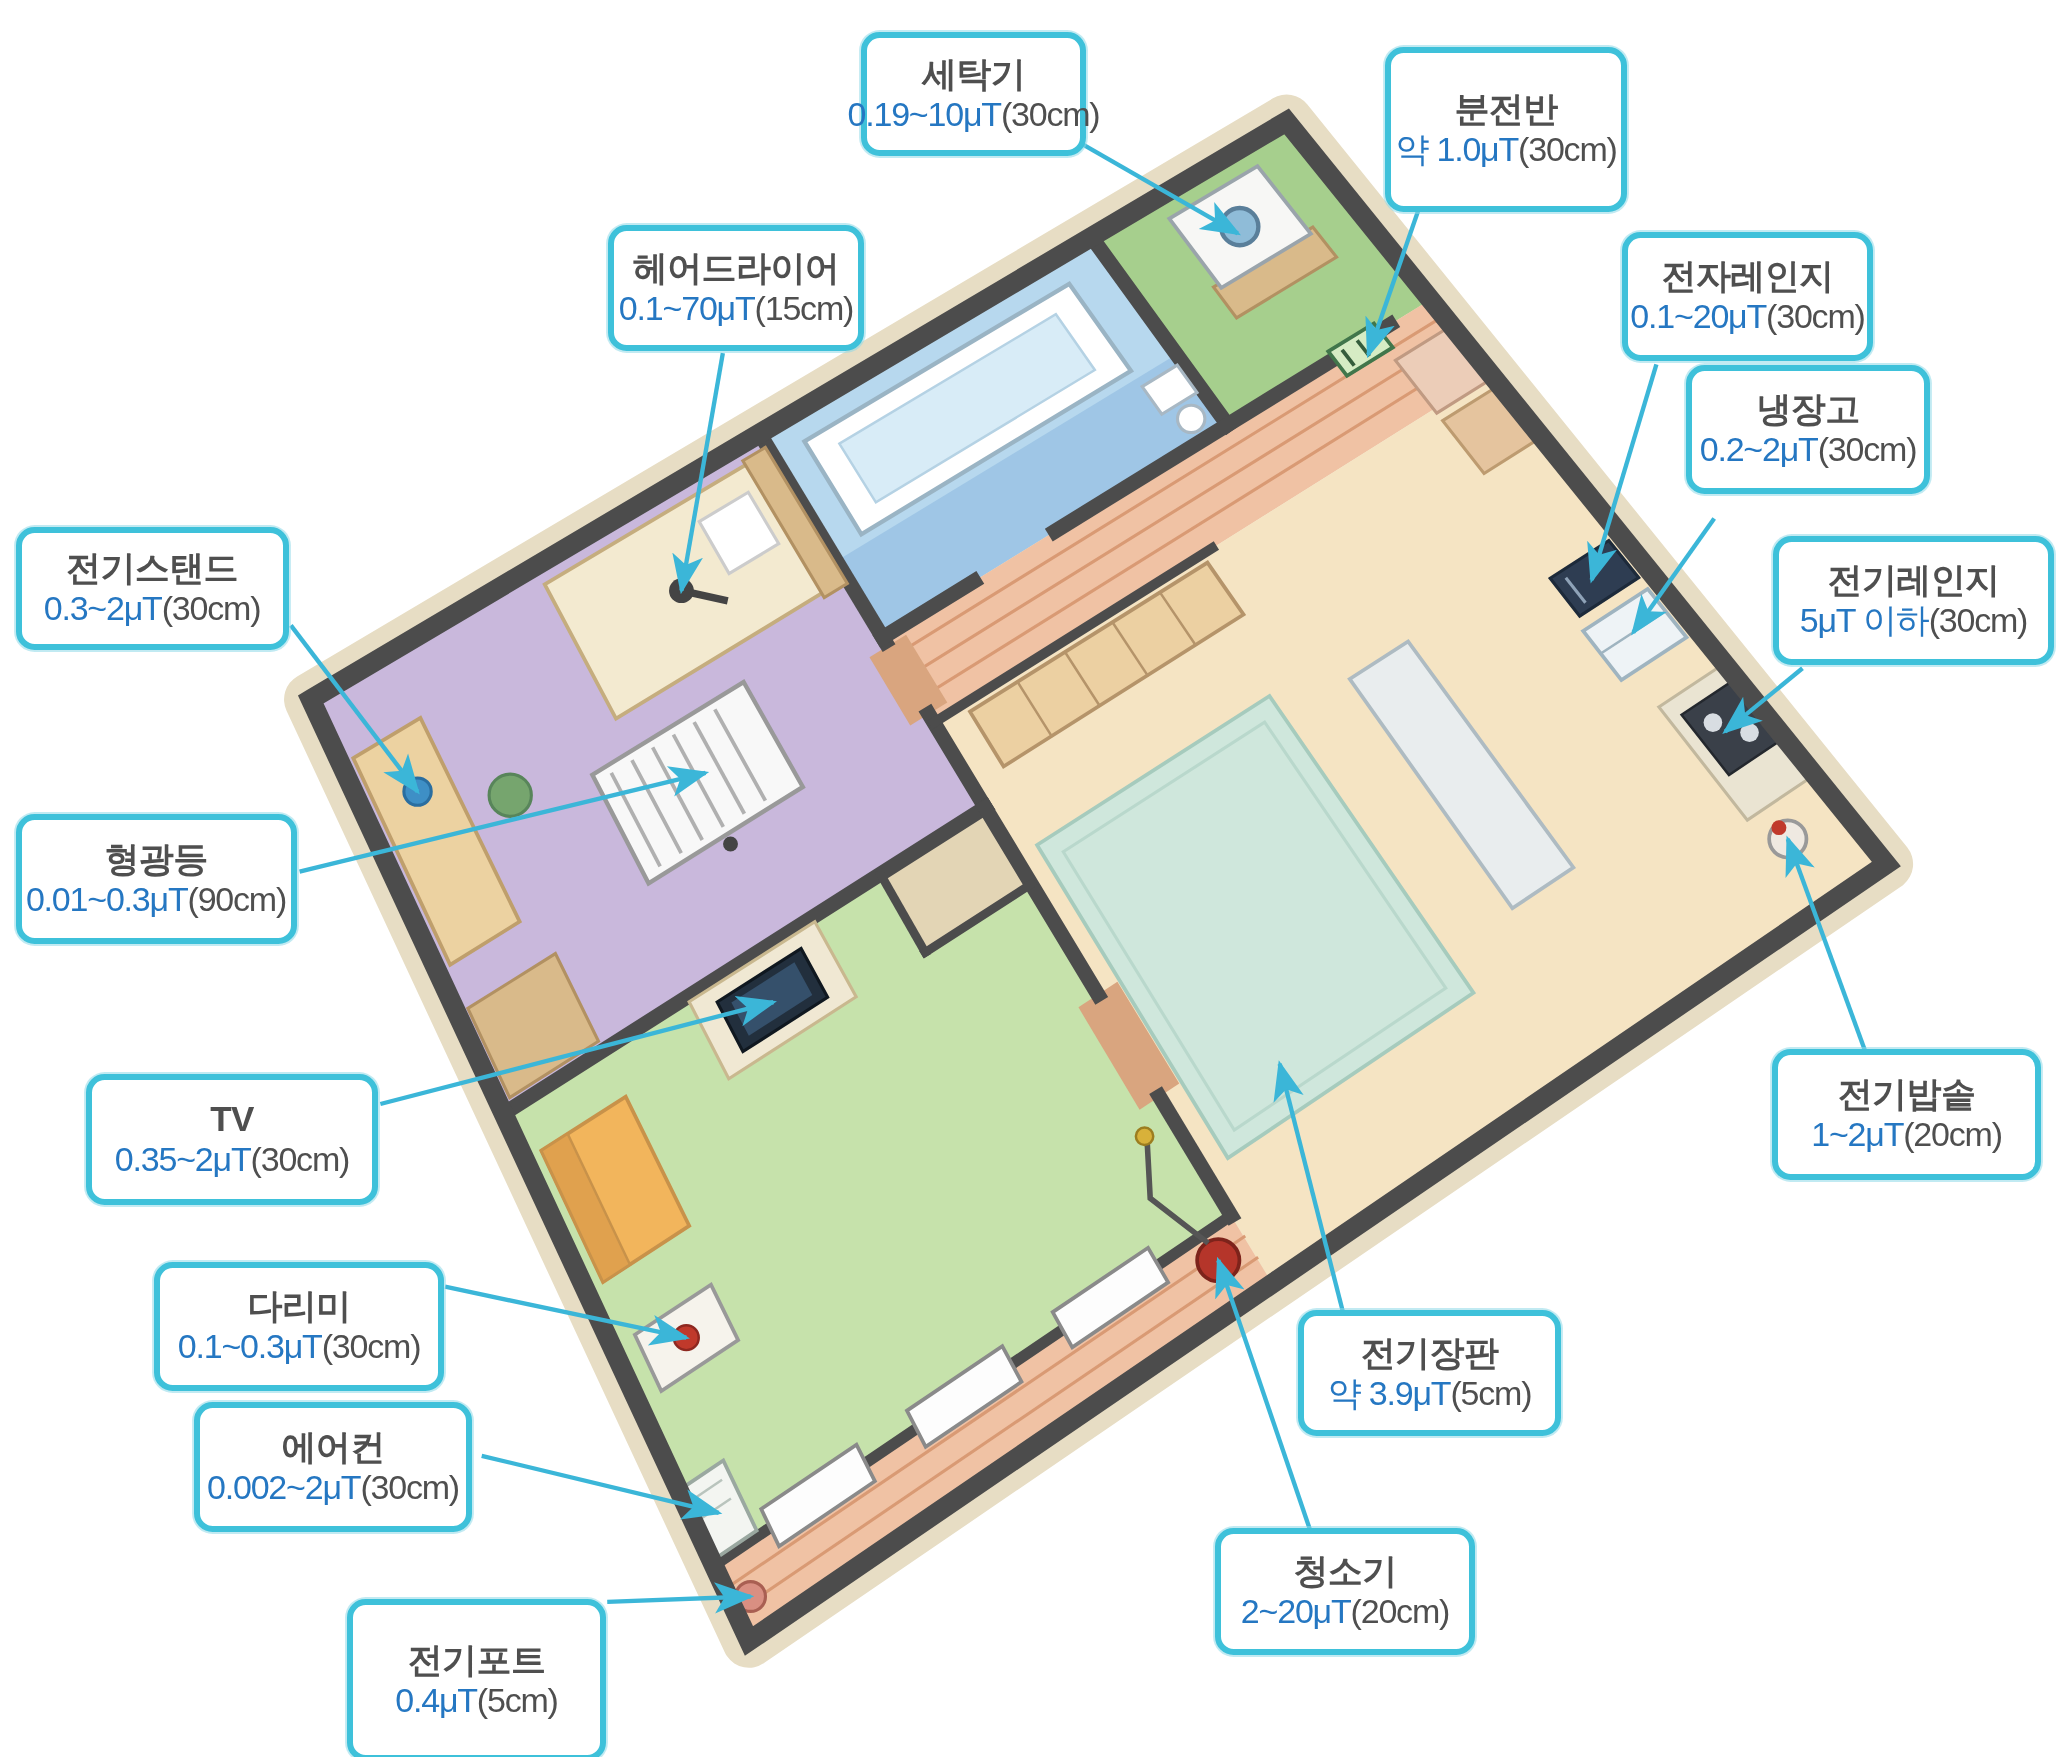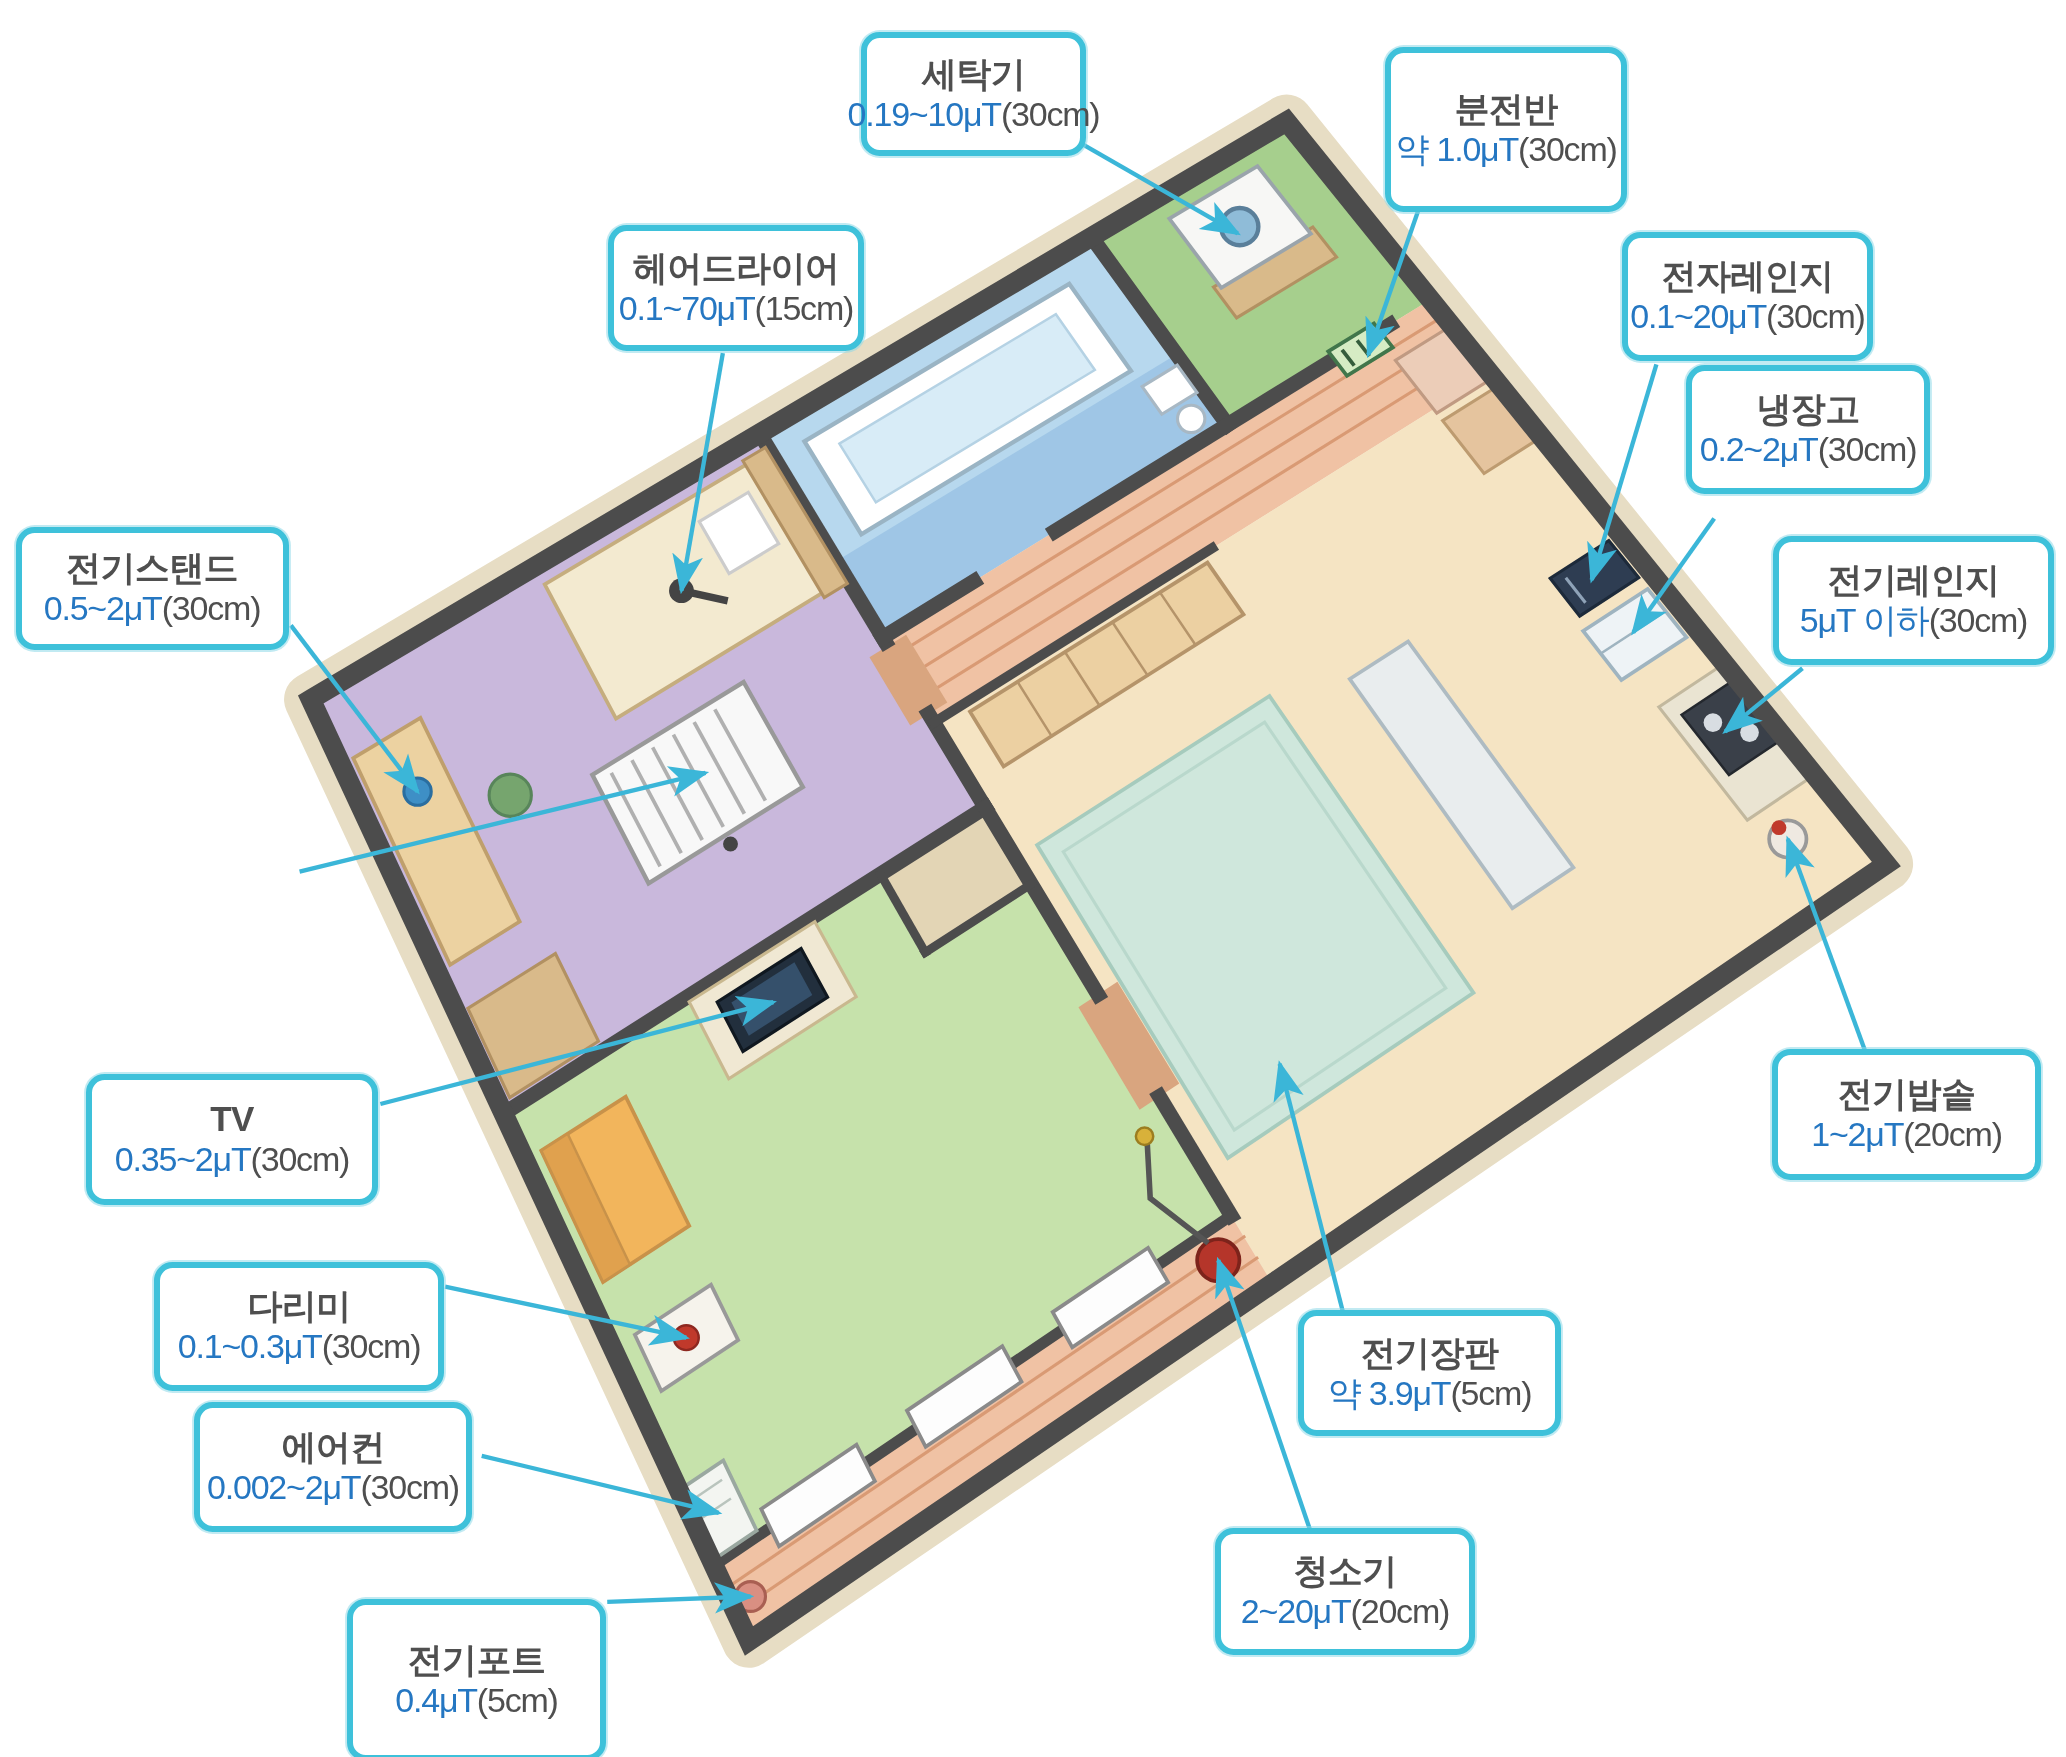--- a/index.html
+++ b/index.html
@@ -247,23 +247,27 @@
     <div class="c-value"><span class="val">0.2~2μT</span><span class="suf">(30cm)</span></div>
   </div>
 
   <div class="callout" style="left:1773px;top:536px;width:281px;height:129px">
     <div class="c-title">전기레인지</div>
     <div class="c-value"><span class="val">5μT 이하</span><span class="suf">(30cm)</span></div>
   </div>
 
   <div class="callout" style="left:15.5px;top:527px;width:273px;height:123px">
     <div class="c-title">전기스탠드</div>
-    <div class="c-value"><span class="val">0.5~2μT</span><span class="suf">(30cm)</span></div>
-  </div>
-
+    <div class="c-value"><span class="val">0.3~2μT</span><span class="suf">(30cm)</span></div>
+  </div>
+
+  <div class="callout" style="left:15.5px;top:814px;width:281px;height:130px">
+    <div class="c-title">형광등</div>
+    <div class="c-value"><span class="val">0.01~0.3μT</span><span class="suf">(90cm)</span></div>
+  </div>
 
   <div class="callout" style="left:86px;top:1074px;width:292px;height:131px">
     <div class="c-title">TV</div>
     <div class="c-value"><span class="val">0.35~2μT</span><span class="suf">(30cm)</span></div>
   </div>
 
   <div class="callout" style="left:154px;top:1262px;width:290px;height:129px">
     <div class="c-title">다리미</div>
     <div class="c-value"><span class="val">0.1~0.3μT</span><span class="suf">(30cm)</span></div>
   </div>

